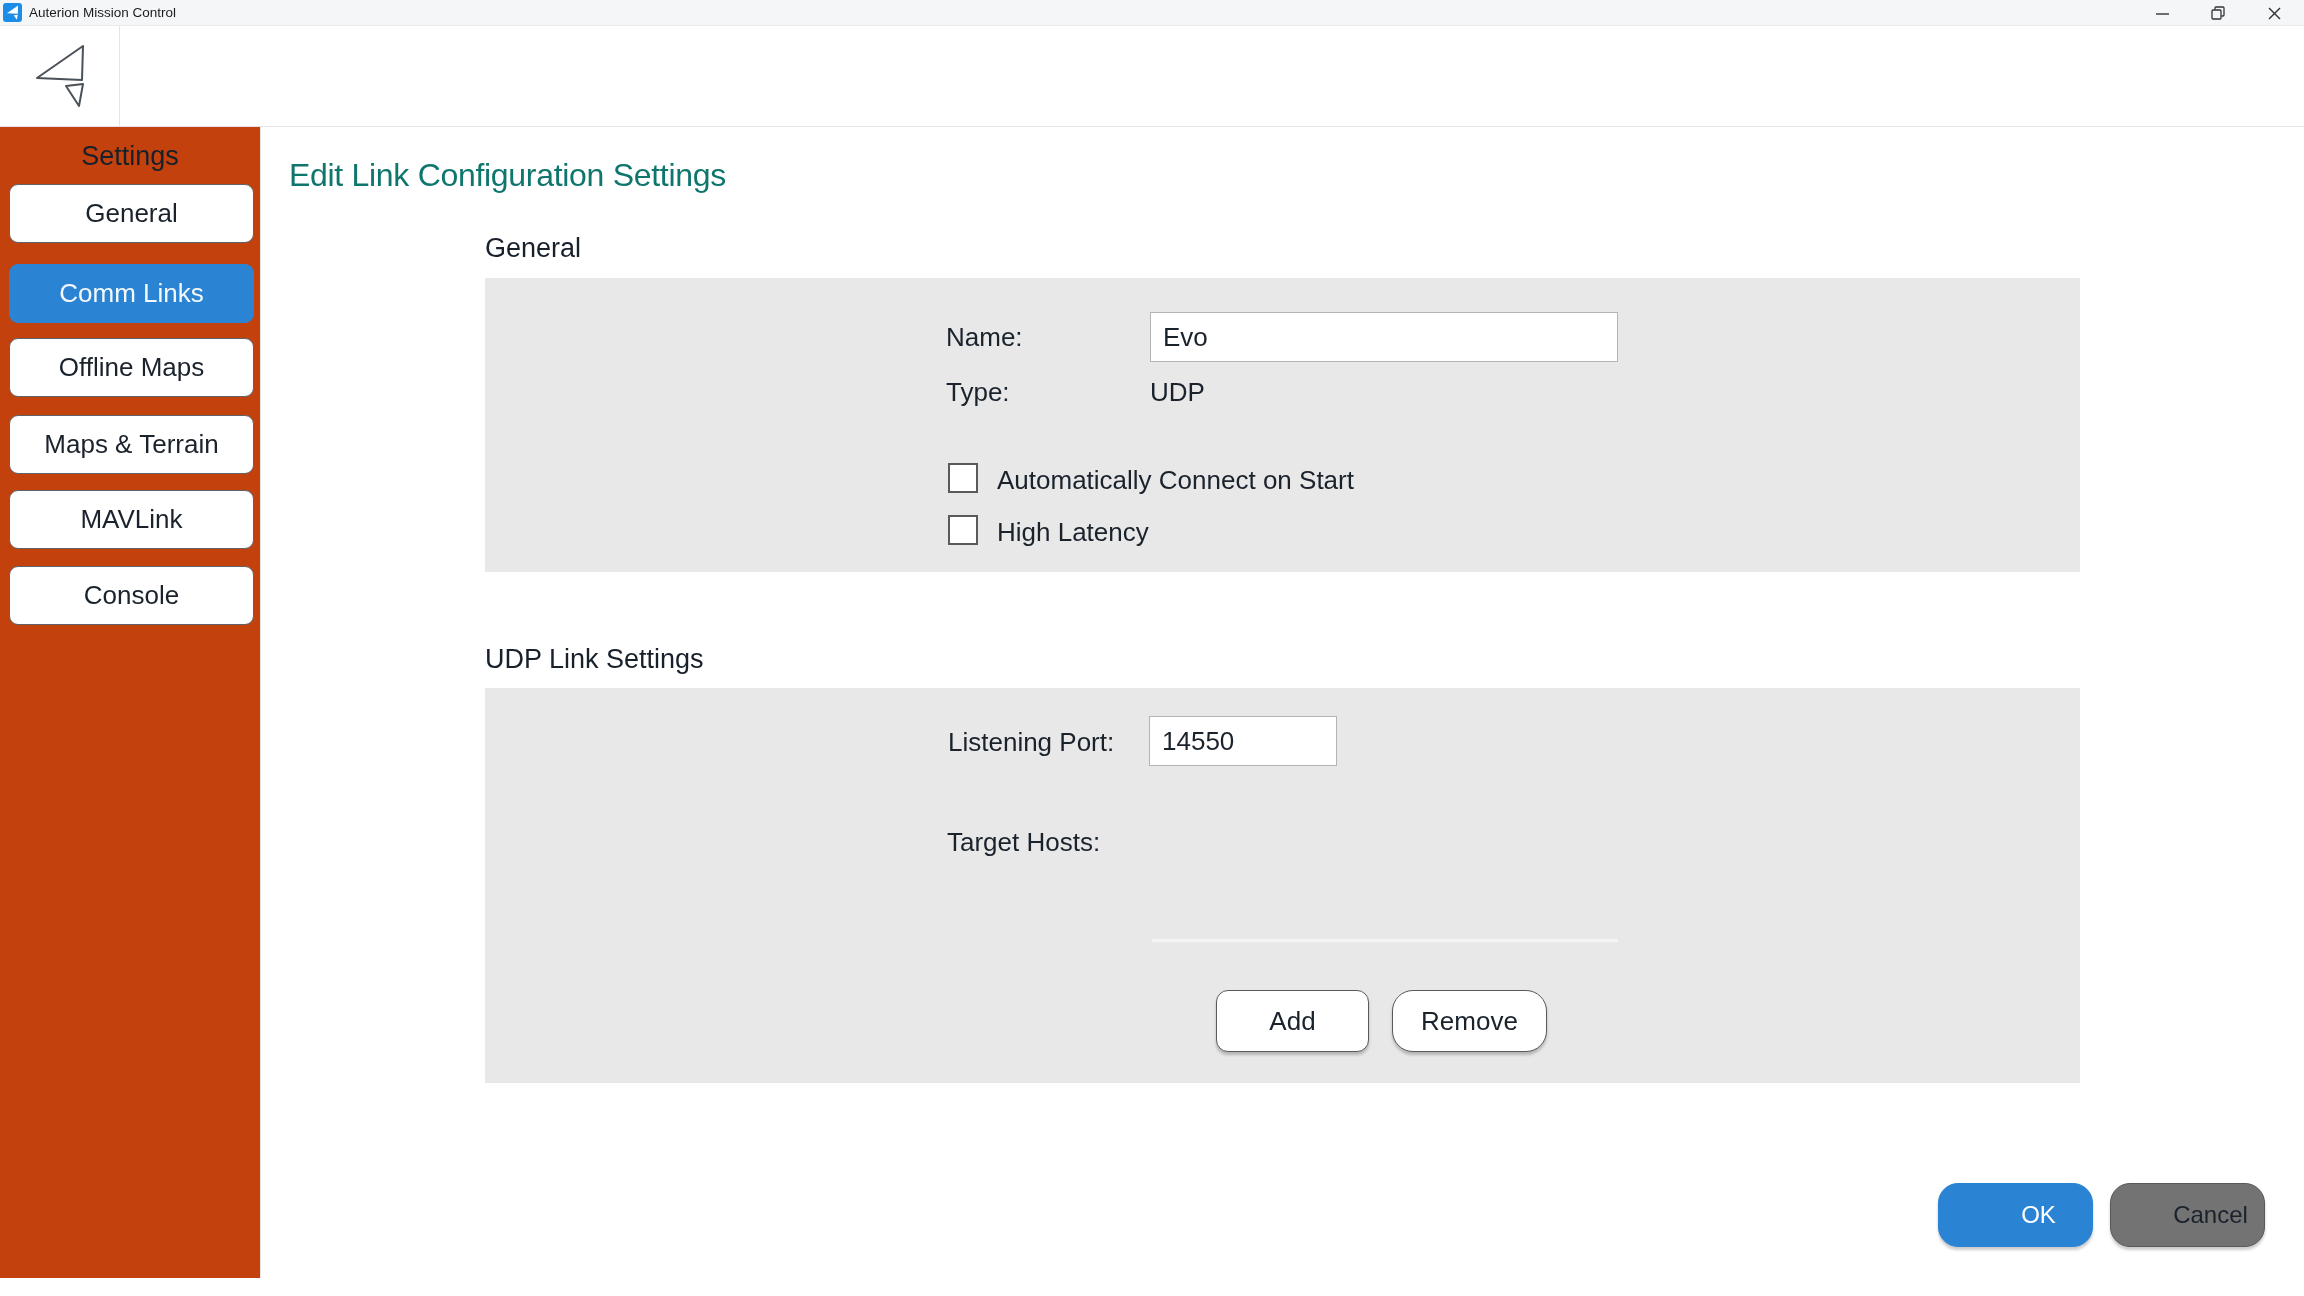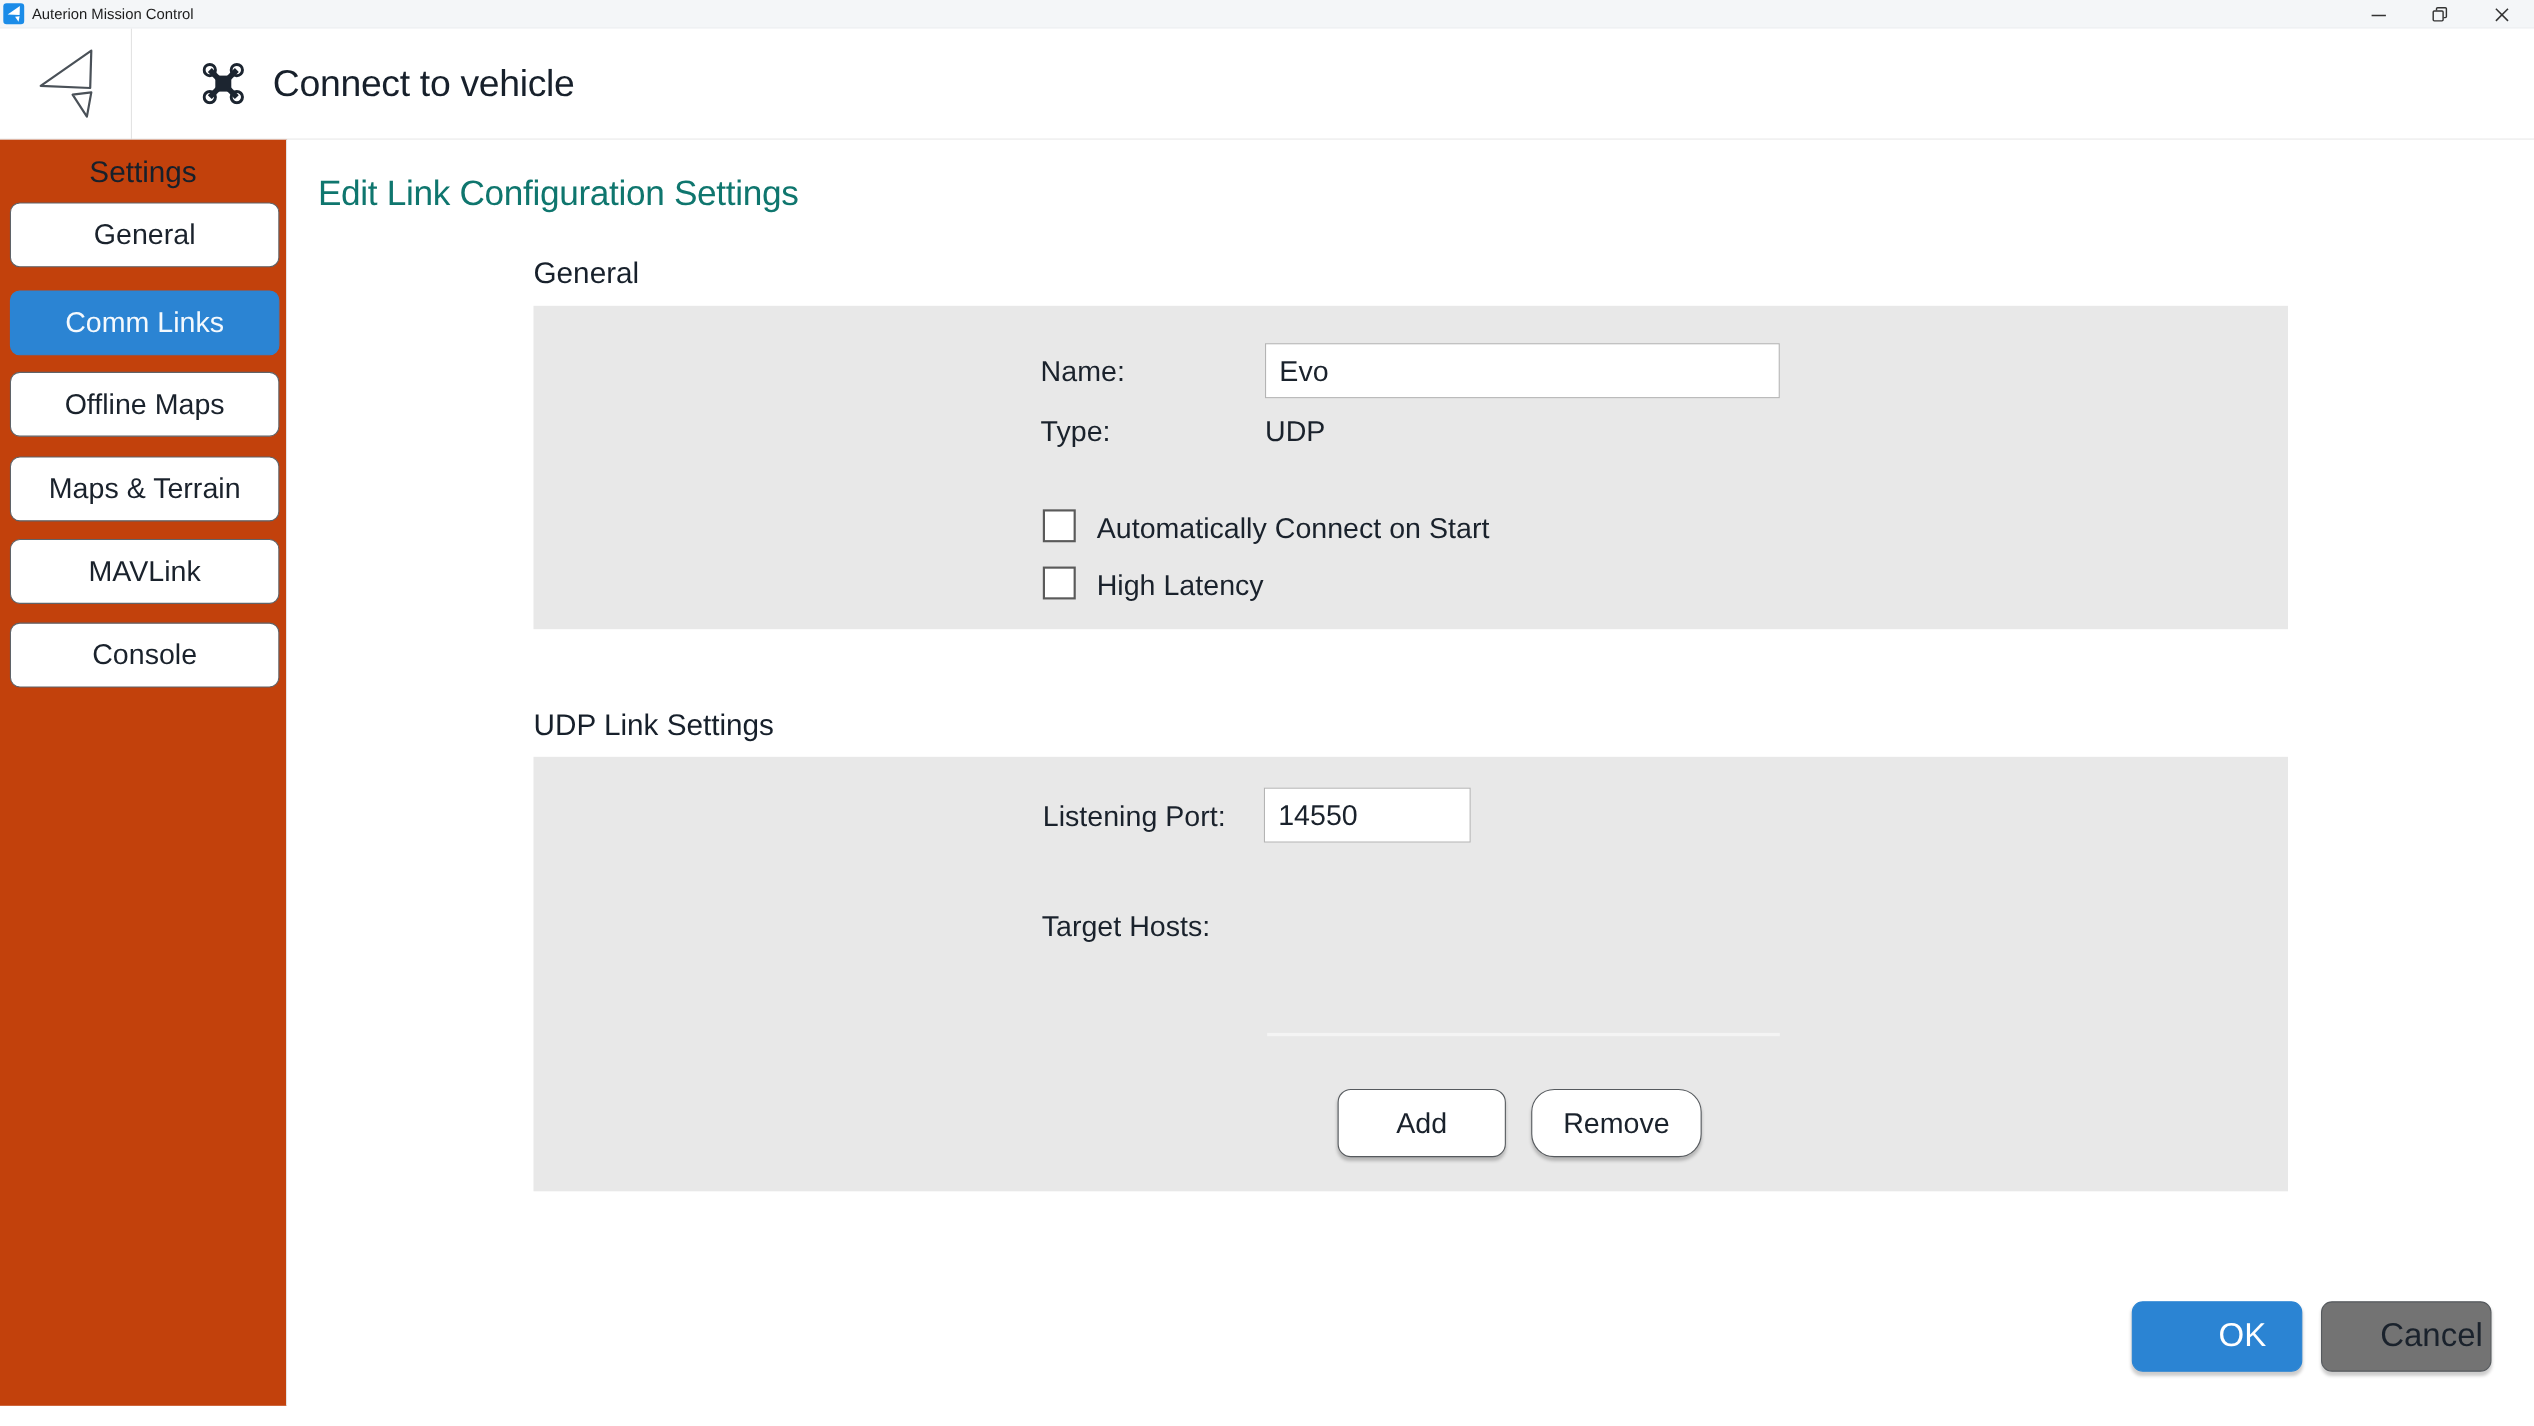--- a/index.html
+++ b/index.html
@@ -68,22 +68,22 @@
   .lbl-hosts { left:686px; top:700px; }
   .in-host { left:889px; top:742px; width:469px; height:53px; border:2px solid #a9bfd4; }
   .host-separator { position:absolute; left:891px; top:812px; width:466px; height:3px; background:#f4f4f4; }
 
   .push-btn { position:absolute; height:62px; border-radius:12px; background:#ffffff;
     border:1px solid #565a5e; font-family:inherit; font-size:26px; color:#1a222c;
     box-shadow:0 3px 3px rgba(0,0,0,0.22); cursor:default; }
   .btn-add { left:955px; top:863px; width:153px; }
   .btn-remove { left:1131px; top:863px; width:155px;border-radius:21px; }
 
-  .dialog-btn { position:absolute; top:1056px; width:155px; height:64px; border-radius:10px;
-    font-family:inherit; font-size:30px; box-shadow:0 3px 3px rgba(0,0,0,0.2); cursor:default;padding-left:46px; }
+  .dialog-btn { position:absolute; top:1056px; width:155px; height:64px; border-radius:20px;
+    font-family:inherit; font-size:24px; box-shadow:0 3px 3px rgba(0,0,0,0.2); cursor:default;padding-left:46px; }
   .btn-ok { left:1677px; background:#2b84d3; border:1px solid #2b84d3; color:#ffffff; }
   .btn-cancel { left:1849px; background:#737373; border:1px solid #565a5e; color:#1a222c; }
 
   svg { display:block; }
 </style>
 </head>
 <body>
 
 <div class="titlebar">
   <div class="app-icon">
@@ -113,32 +113,20 @@
     </button>
   </div>
 </div>
 
 <div class="header">
   <div class="logo-cell">
     <svg width="50" height="64" viewBox="0 0 50 64">
       <polygon points="48,2 2,34 47,36" fill="none" stroke="#4a5158" stroke-width="2" stroke-linejoin="round"></polygon>
       <polygon points="31,42 48,40 44,62" fill="none" stroke="#4a5158" stroke-width="2" stroke-linejoin="round"></polygon>
     </svg>
-  </div>
-  <div class="header-view">
-    <svg width="38" height="38" viewBox="0 0 34 34">
-      <circle cx="6" cy="6" r="4.6" fill="none" stroke="#1c2530" stroke-width="2.4"></circle>
-      <circle cx="28" cy="6" r="4.6" fill="none" stroke="#1c2530" stroke-width="2.4"></circle>
-      <circle cx="6" cy="28" r="4.6" fill="none" stroke="#1c2530" stroke-width="2.4"></circle>
-      <circle cx="28" cy="28" r="4.6" fill="none" stroke="#1c2530" stroke-width="2.4"></circle>
-      <line x1="6" y1="6" x2="28" y2="28" stroke="#1c2530" stroke-width="4.5"></line>
-      <line x1="28" y1="6" x2="6" y2="28" stroke="#1c2530" stroke-width="4.5"></line>
-      <rect x="10.5" y="10.5" width="13" height="13" fill="#1c2530"></rect>
-    </svg>
-    <span class="header-title">Connect to vehicle</span>
   </div>
 </div>
 
 <div class="sidebar">
   <div class="sidebar-title">Settings</div>
   <button class="nav-btn nav-general">General</button>
   <button class="nav-btn nav-comm selected">Comm Links</button>
   <button class="nav-btn nav-offline">Offline Maps</button>
   <button class="nav-btn nav-maps">Maps &amp; Terrain</button>
   <button class="nav-btn nav-mav">MAVLink</button>

